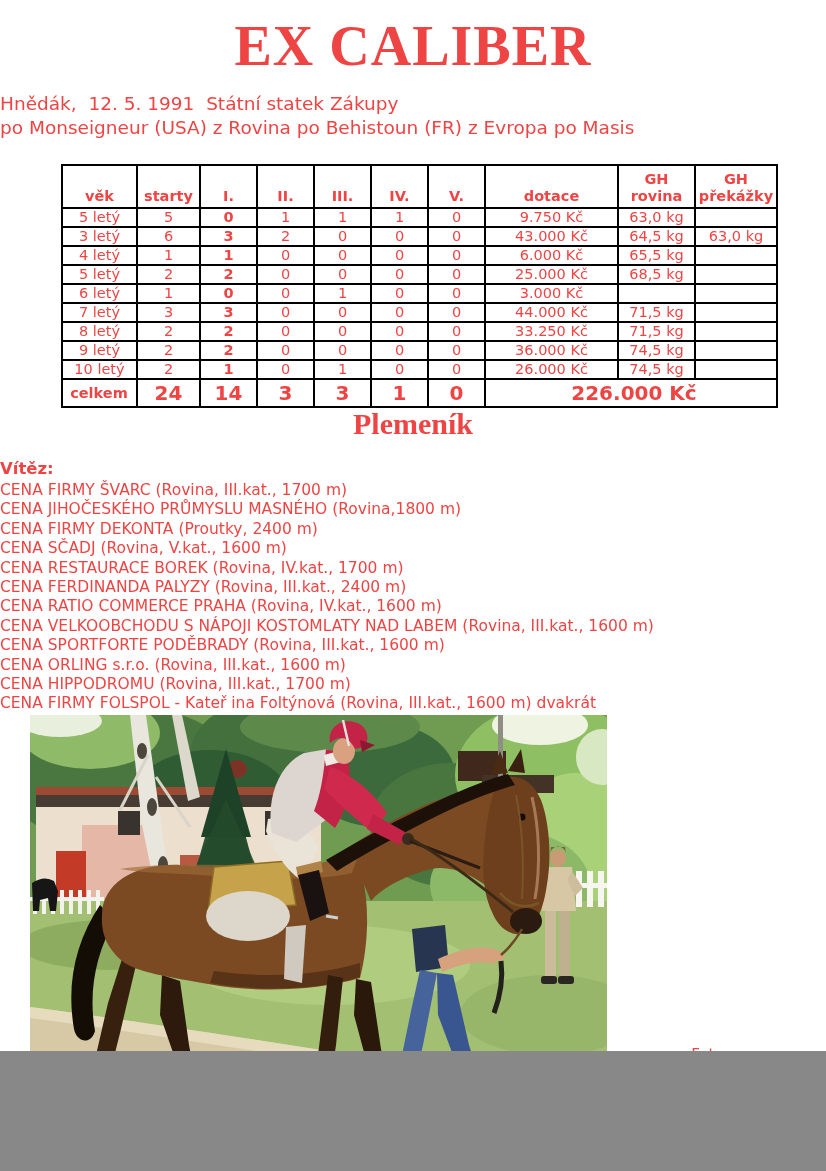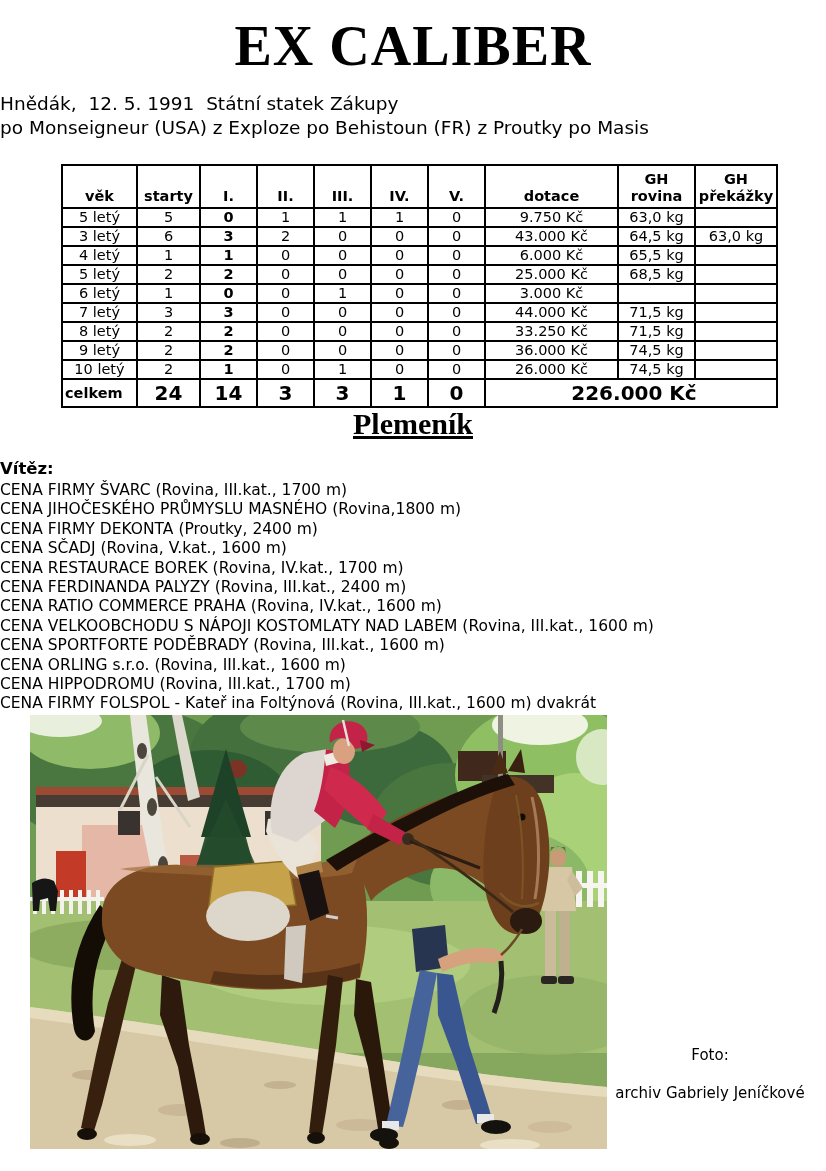--- a/index.html
+++ b/index.html
@@ -1,19 +1,19 @@
 <!DOCTYPE html>
 <html><head>
 <meta charset="utf-8">
 <style>
   * { margin:0; padding:0; box-sizing:border-box; }
   html,body { background:#888; }
   .page {
-    position:relative; width:826px; height:1171px; margin:0 auto;
-    background:#ffffff; color:#000000;
+    position:relative; width:826px; height:1051px; margin:0 auto;
+    background:#ffffff; color:#ef4444;
     font-family:"DejaVu Sans","Liberation Sans",sans-serif;
     overflow:hidden;
   }
   .title {
     position:absolute; top:14px; left:0; width:100%;
     text-align:center;
     font-family:"Liberation Serif","DejaVu Serif",serif;
     font-weight:bold; font-size:56px; letter-spacing:1px;
   }
   .subtitle {
@@ -27,27 +27,27 @@
   }
   table.stats th, table.stats td { border:2px solid #000; overflow:hidden; white-space:nowrap; }
   table.stats th {
     font-weight:bold; vertical-align:bottom; text-align:center;
     padding:3px 1px 2px; line-height:17px; height:43px;
   }
   table.stats td { height:19px; line-height:17px; padding:0 2px; text-align:center; }
   td.col-vek { text-align:right; padding-right:6px; }
   td.col-dotace { text-align:right; padding-right:6px; }
   tr.total-row td { font-weight:bold; font-size:20px; height:28px; line-height:24px; }
-  tr.total-row td.total-label { font-size:14.5px; vertical-align:middle; text-align:left; padding-right:3px;margin-top:30px; }
+  tr.total-row td.total-label { font-size:14.5px; vertical-align:middle; text-align:center; padding-right:3px;margin-top:30px; }
   tr.total-row td.total-dotace { text-align:center; padding-left:8px; }
   .section-heading {
     position:absolute; top:407px; left:0; width:100%;
     text-align:center;
     font-family:"Liberation Serif","DejaVu Serif",serif;
-    font-weight:bold; font-size:30px;text-decoration:underline;
+    font-weight:bold; font-size:30px;
   }
   .winner-heading {
     position:absolute; top:459px; left:0; width:100%;
     text-align:left; font-weight:bold; font-size:16.5px;
   }
   .wins {
     position:absolute; top:481px; left:0; width:100%;
   }
   .win-line { font-size:15.5px; line-height:19.4px; }
   .photo {
@@ -63,21 +63,21 @@
 </style>
 </head>
 <body>
 
 <div class="page">
 
   <div class="title">EX CALIBER</div>
 
   <div class="subtitle">
     <div>Hnědák, &nbsp;12. 5. 1991 &nbsp;Státní statek Zákupy</div>
-    <div>po Monseigneur (USA) z Exploze po Behistoun (FR) z Proutky po Masis</div>
+    <div>po Monseigneur (USA) z Rovina po Behistoun (FR) z Evropa po Masis</div>
   </div>
 
   <table class="stats">
     <colgroup>
       <col style="width:75px">
         <col style="width:63px">
       <col style="width:57px">
         <col style="width:57px">
         <col style="width:57px">
       <col style="width:57px">

